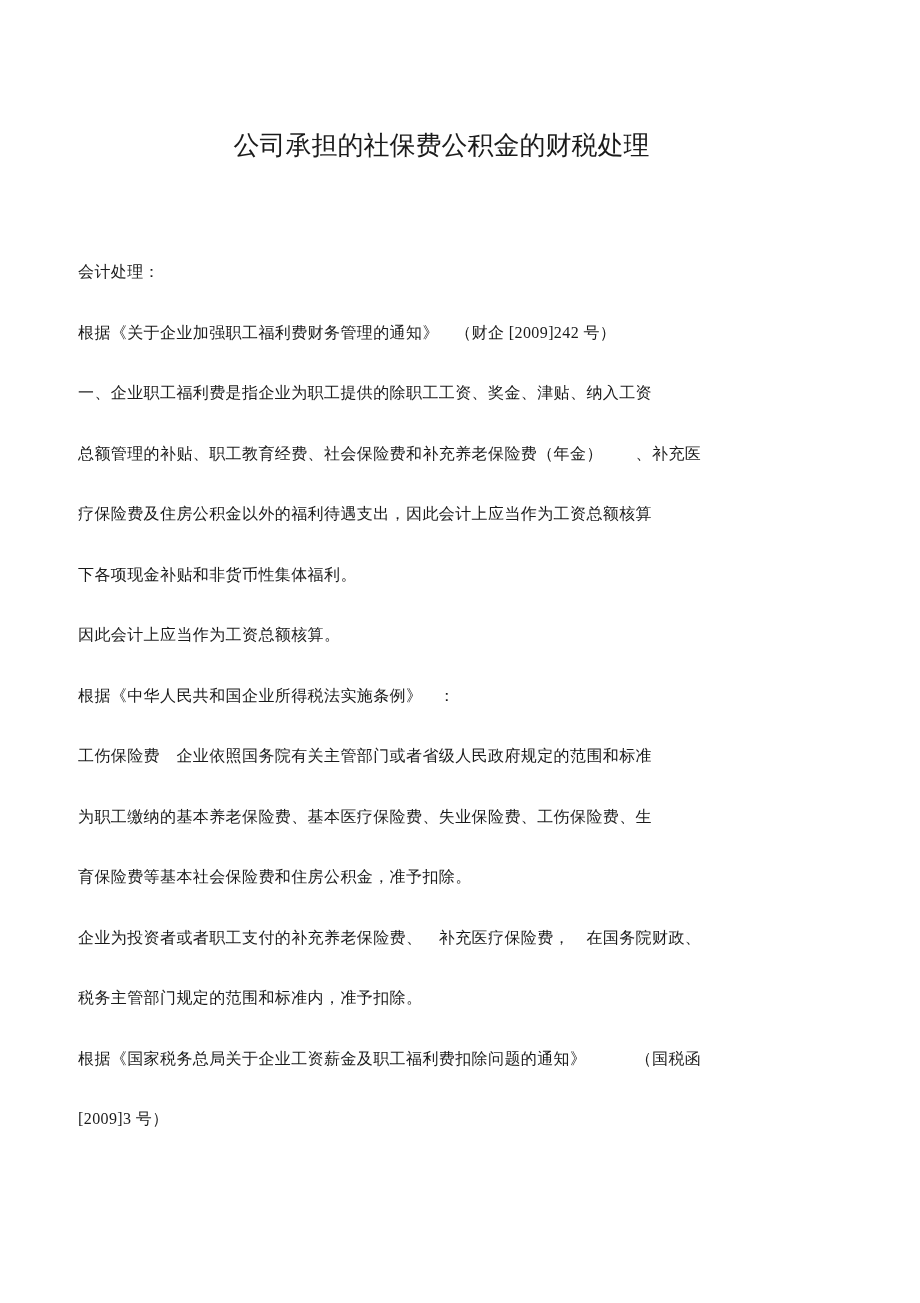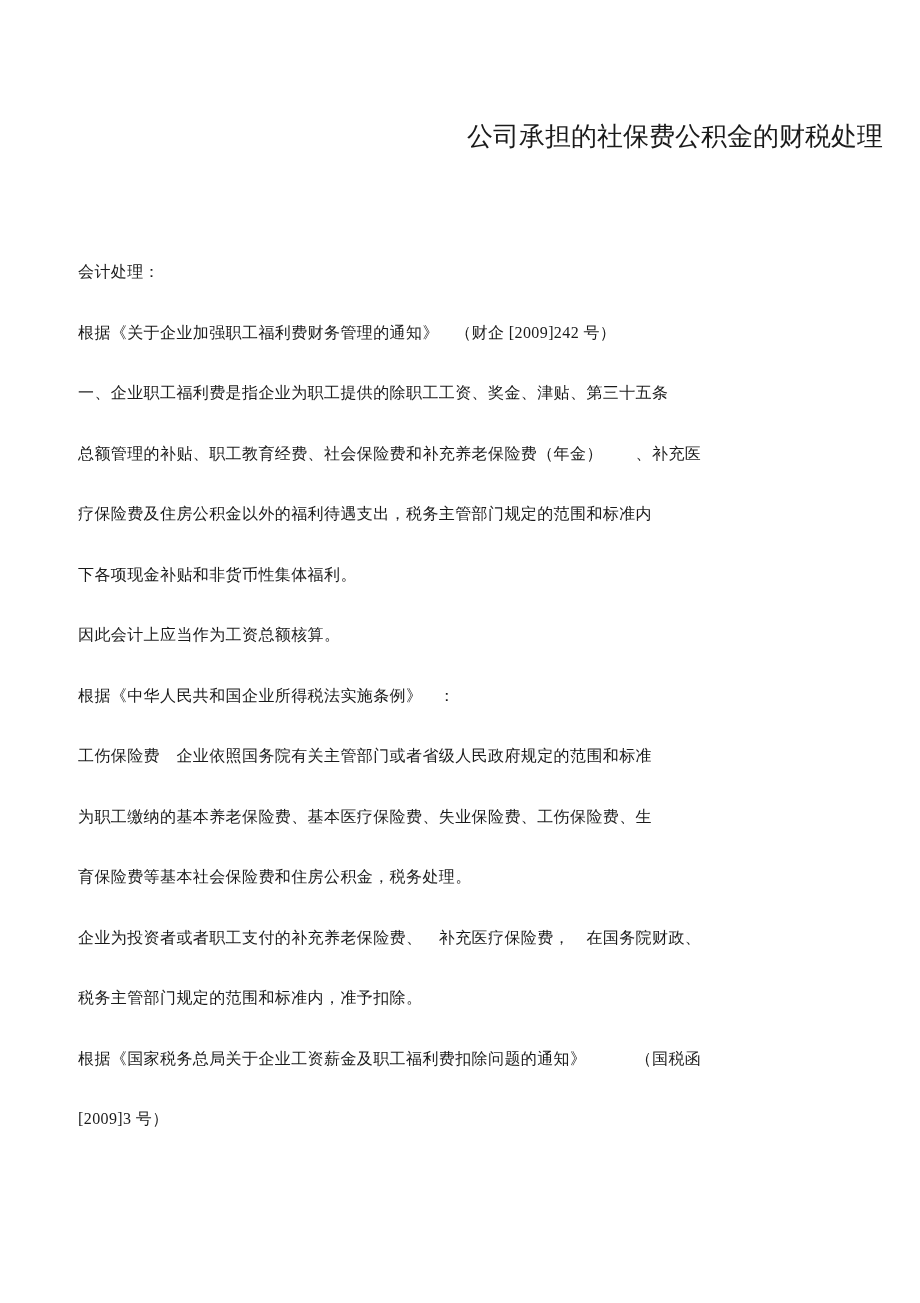--- a/index.html
+++ b/index.html
@@ -11,25 +11,25 @@
     position: relative;
     width: 920px;
     height: 1303px;
     background: #ffffff;
     overflow: hidden;
     font-family: "Liberation Serif", "DejaVu Serif", serif;
     color: #1a1a1a;
   }
   .doc-title {
     position: absolute;
-    top: 119px;
+    top: 128px;
     left: 0;
     right: 37px;
     margin: 0;
-    text-align: right;
+    text-align: center;
     font-size: 26px;
     font-weight: normal;
     letter-spacing: 0;
     white-space: pre;
   }
   .doc-content {
     position: absolute;
     top: 242px;
     left: 78px;
     right: 8px;
@@ -44,27 +44,27 @@
   }
 </style>
 </head>
 <body>
 
 <div class="page">
   <h1 class="doc-title">公司承担的社保费公积金的财税处理</h1>
   <div class="doc-content">
     <p>会计处理：</p>
     <p>根据《关于企业加强职工福利费财务管理的通知》　（财企 [2009]242 号）</p>
-    <p>一、企业职工福利费是指企业为职工提供的除职工工资、奖金、津贴、第三十五条</p>
+    <p>一、企业职工福利费是指企业为职工提供的除职工工资、奖金、津贴、纳入工资</p>
     <p>总额管理的补贴、职工教育经费、社会保险费和补充养老保险费（年金）　　、补充医</p>
-    <p>疗保险费及住房公积金以外的福利待遇支出，税务主管部门规定的范围和标准内</p>
+    <p>疗保险费及住房公积金以外的福利待遇支出，因此会计上应当作为工资总额核算</p>
     <p>下各项现金补贴和非货币性集体福利。</p>
     <p>因此会计上应当作为工资总额核算。</p>
     <p>根据《中华人民共和国企业所得税法实施条例》　：</p>
     <p>工伤保险费　企业依照国务院有关主管部门或者省级人民政府规定的范围和标准</p>
     <p>为职工缴纳的基本养老保险费、基本医疗保险费、失业保险费、工伤保险费、生</p>
-    <p>育保险费等基本社会保险费和住房公积金，税务处理。</p>
+    <p>育保险费等基本社会保险费和住房公积金，准予扣除。</p>
     <p>企业为投资者或者职工支付的补充养老保险费、　补充医疗保险费，　在国务院财政、</p>
     <p>税务主管部门规定的范围和标准内，准予扣除。</p>
     <p>根据《国家税务总局关于企业工资薪金及职工福利费扣除问题的通知》　　　（国税函</p>
     <p>[2009]3 号）</p>
   </div>
 </div>
 
 </body></html>

